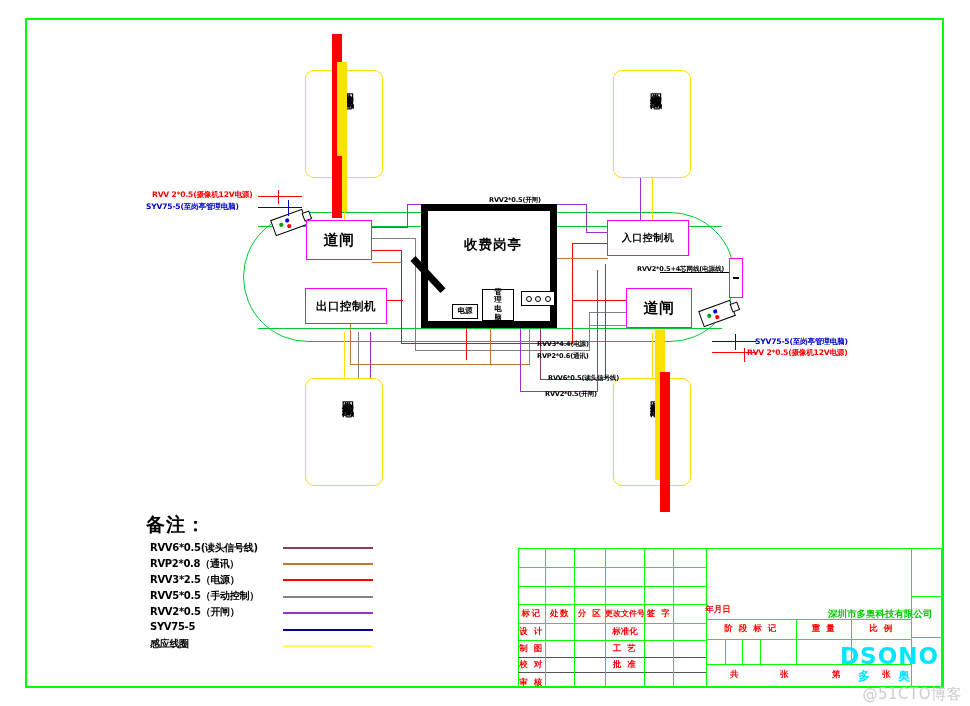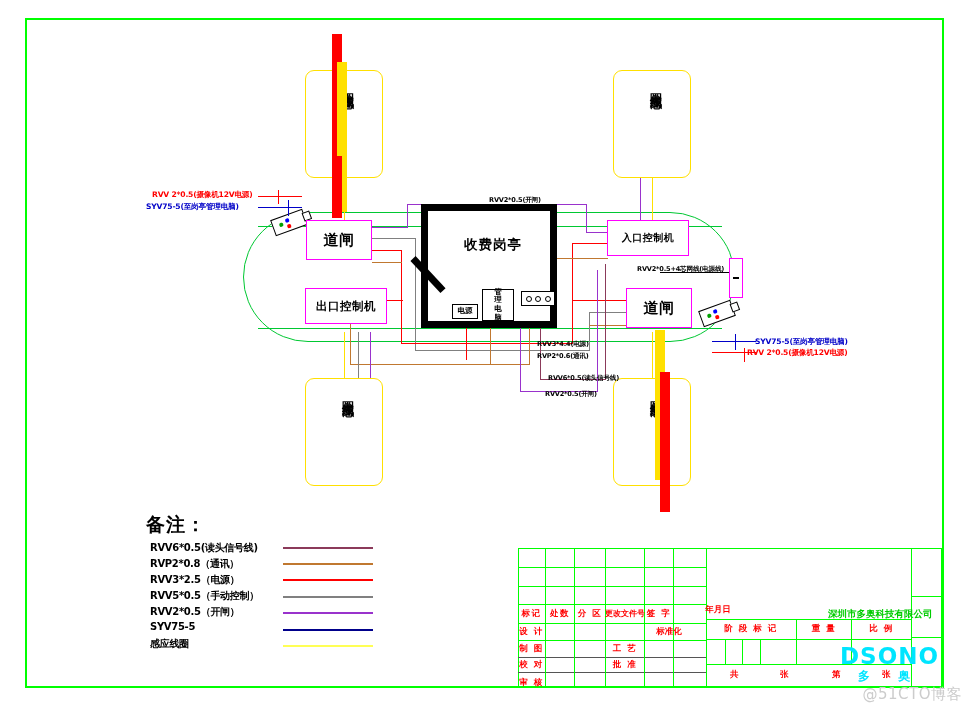--- a/index.html
+++ b/index.html
@@ -453,21 +453,21 @@
   <div class="tb-cell" style="left:575px; top:604px; width:30px; height:19px;">分 区</div>
   <div class="tb-cell" style="left:606px; top:604px; width:38px; height:19px; letter-spacing:0px; font-size:8px;">更改文件号</div>
   <div class="tb-cell" style="left:645px; top:604px; width:28px; height:19px;">签 字</div>
   <div class="tb-cell" style="left:674px; top:600px; width:32px; height:19px; letter-spacing:0px;margin-left:28px;">年月日</div>
 
   <div class="tb-cell" style="left:518px; top:623px; width:27px; height:17px;">设 计</div>
   <div class="tb-cell" style="left:518px; top:640px; width:27px; height:17px;">制 图</div>
   <div class="tb-cell" style="left:518px; top:657px; width:27px; height:15px;">校 对</div>
   <div class="tb-cell" style="left:518px; top:672px; width:27px; height:21px;">审 核</div>
 
-  <div class="tb-cell" style="left:606px; top:623px; width:38px; height:17px; letter-spacing:0px;margin-left:44px;">标准化</div>
+  <div class="tb-cell" style="left:606px; top:623px; width:38px; height:17px; letter-spacing:0px;">标准化</div>
   <div class="tb-cell" style="left:606px; top:640px; width:38px; height:17px;">工 艺</div>
   <div class="tb-cell" style="left:606px; top:657px; width:38px; height:15px;">批 准</div>
 
   <div class="tb-cell" style="left:706px; top:619px; width:90px; height:20px;">阶 段 标 记</div>
   <div class="tb-cell" style="left:797px; top:619px; width:54px; height:20px;">重 量</div>
   <div class="tb-cell" style="left:852px; top:619px; width:59px; height:20px;">比 例</div>
 
   <div class="tb-cell" style="left:710px; top:664px; width:50px; height:22px;">共</div>
   <div class="tb-cell" style="left:760px; top:664px; width:50px; height:22px;">张</div>
   <div class="tb-cell" style="left:812px; top:664px; width:50px; height:22px;">第</div>

